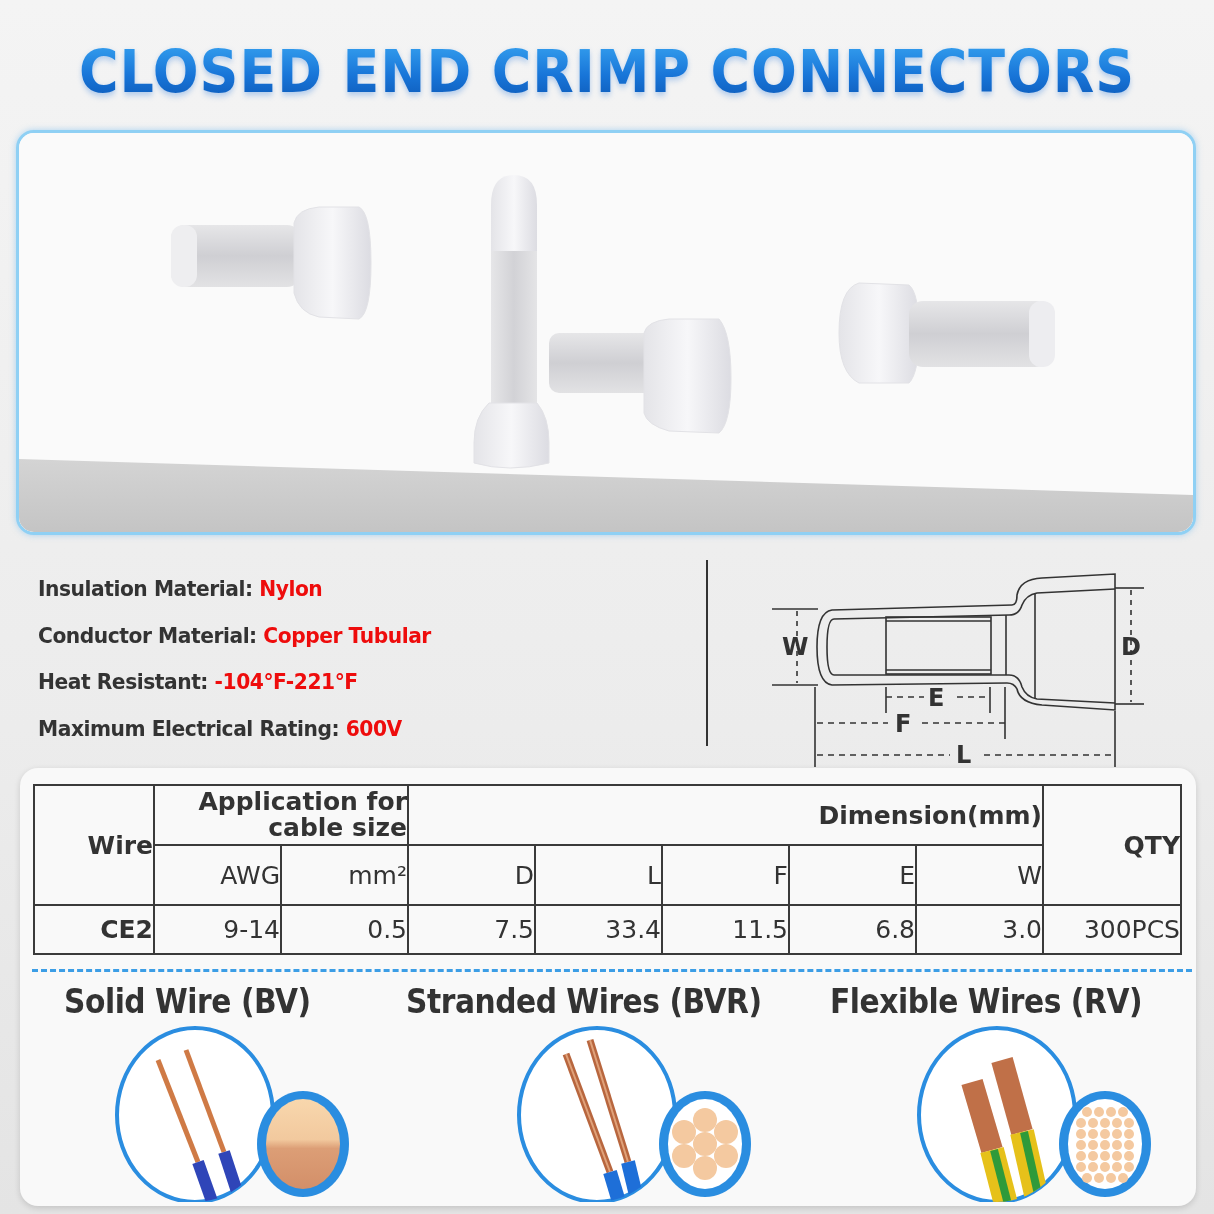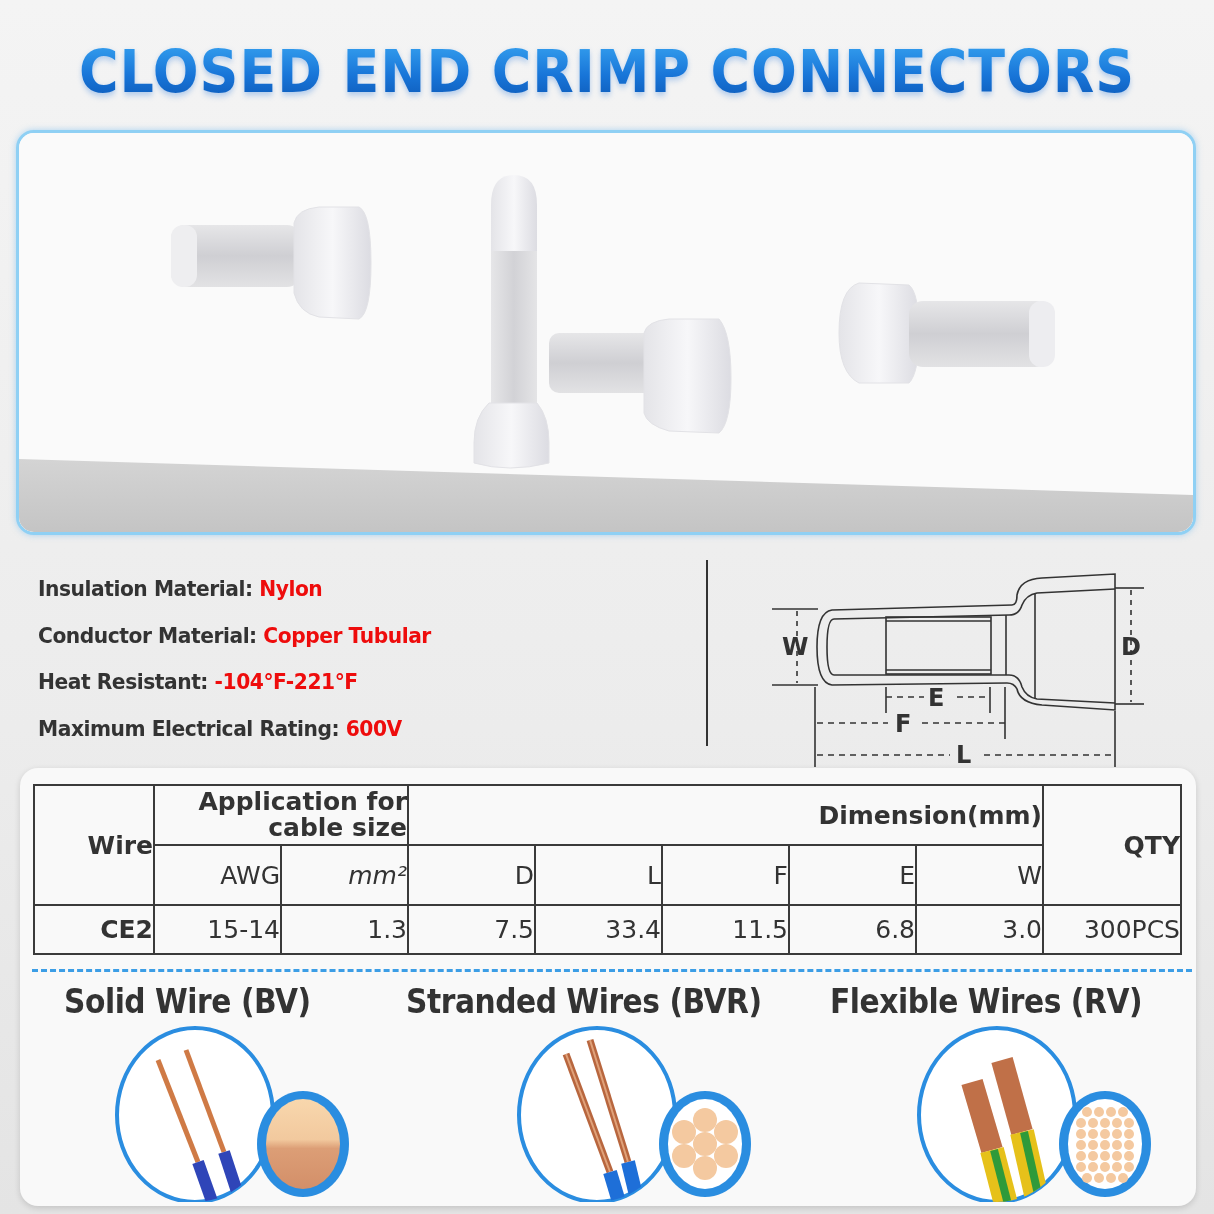--- a/index.html
+++ b/index.html
@@ -150,31 +150,31 @@
 <table class="spec">
   <tbody>
       <tr style="height:60px">
     <td class="b" rowspan="2" style="width:118px;">Wire</td>
     <td class="b" colspan="2" style="line-height:26px;">Application for cable size</td>
     <td class="b" colspan="5">Dimension(mm)</td>
     <td class="b" rowspan="2" style="width:136px;">QTY</td>
   </tr>
   <tr style="height:60px">
     <td style="width:125px;border-radius:6px;">AWG</td>
-    <td style="width:125px;font-style:italic;">mm²</td>
+    <td style="width:125px;">mm²</td>
     <td style="width:125px;">D</td>
     <td style="width:125px;">L</td>
     <td style="width:125px;">F</td>
     <td style="width:125px;">E</td>
     <td style="width:125px;">W</td>
   </tr>
   <tr style="height:49px">
     <td class="b">CE2</td>
-    <td>15-14</td>
-    <td>1.3</td>
+    <td>9-14</td>
+    <td>0.5</td>
     <td>7.5</td>
     <td>33.4</td>
     <td>11.5</td>
     <td>6.8</td>
     <td>3.0</td>
     <td>300PCS</td>
   </tr>
 </tbody>
   </table>
 

